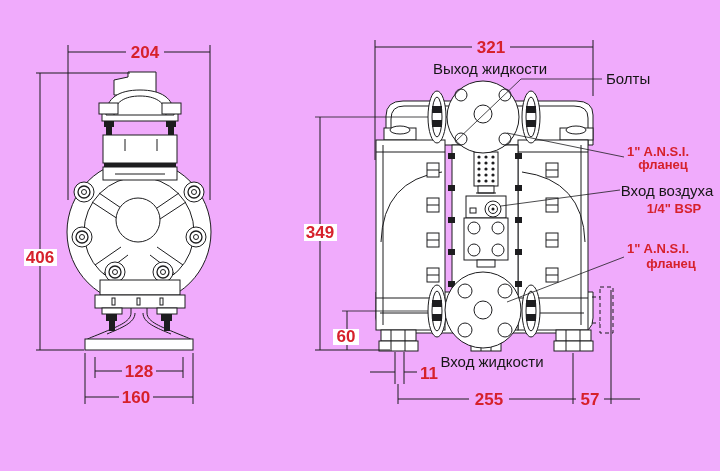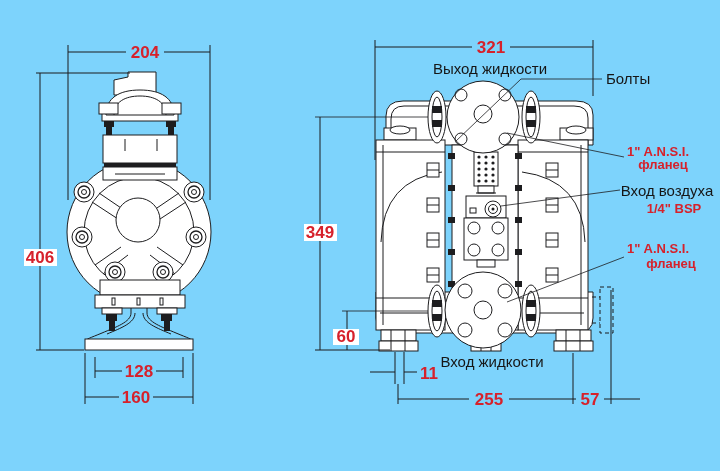--- a/index.html
+++ b/index.html
@@ -1,16 +1,16 @@
 <!DOCTYPE html>
 <html><head>
 <meta charset="utf-8">
 <style>
   html,body{margin:0;padding:0;background:#fff;}
-  .stage{position:relative;width:720px;height:471px;background:#7dd3fc;overflow:hidden;
+  .stage{position:relative;width:720px;height:471px;background:#f0abfc;overflow:hidden;
          font-family:"Liberation Sans",sans-serif;}
   svg{display:block;}
   .s  {stroke:#1d1d1f;stroke-width:1;fill:none;}
   .s2 {stroke:#1d1d1f;stroke-width:1.3;fill:none;}
   .w  {stroke:#1d1d1f;stroke-width:1;fill:#ffffff;}
   .k  {fill:#1d1d1f;stroke:none;}
   .d  {stroke:#1d1d1f;stroke-width:1;fill:none;stroke-dasharray:4 3;}
   .cl {stroke:#1d1d1f;stroke-width:.8;fill:none;}
   .bg {fill:#ffffff;stroke:none;}
   text.dim{font-family:"Liberation Sans",sans-serif;font-weight:bold;font-size:17px;

